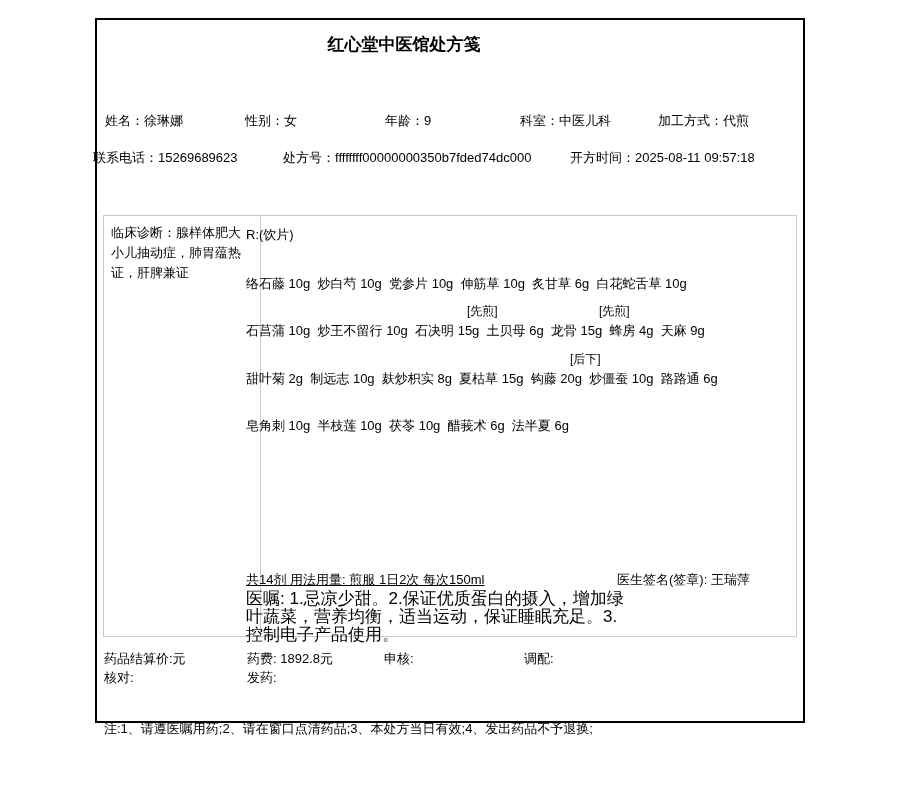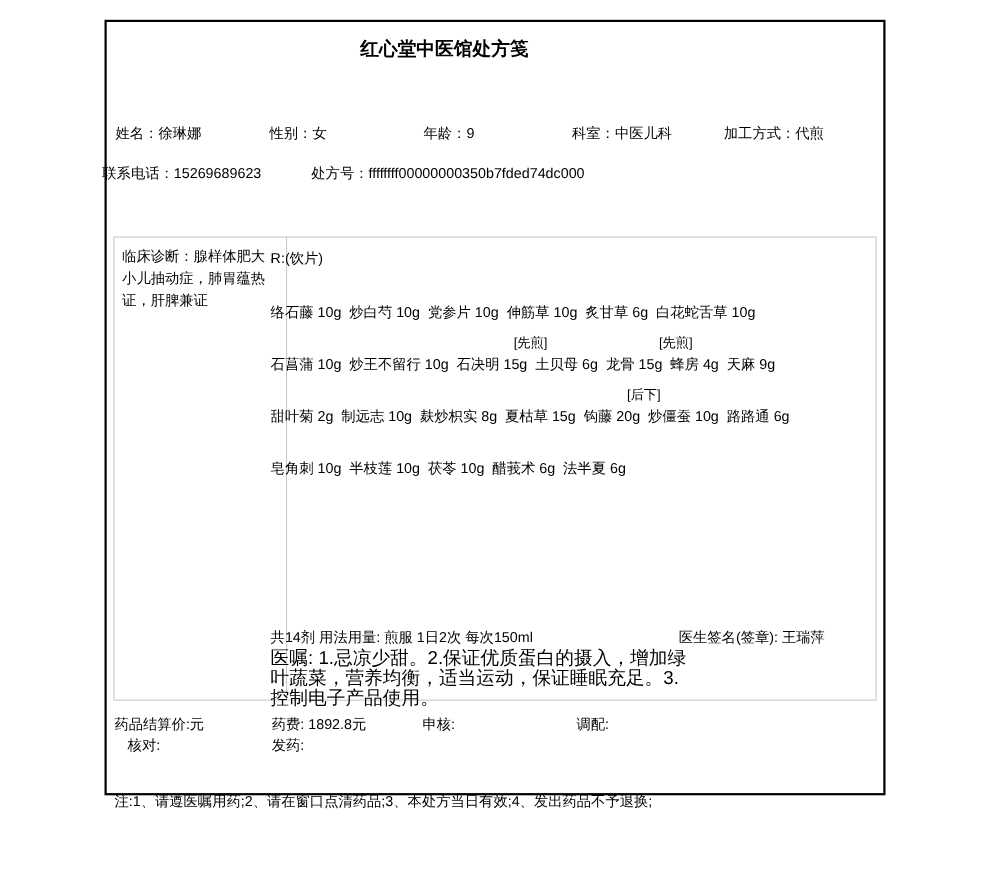--- a/index.html
+++ b/index.html
@@ -53,47 +53,48 @@
   <div class="title">红心堂中医馆处方笺</div>
 
   <span class="abs" style="left:105px; top:113px;">姓名：徐琳娜</span>
   <span class="abs" style="left:245px; top:113px;">性别：女</span>
   <span class="abs" style="left:385px; top:113px;">年龄：9</span>
   <span class="abs" style="left:520px; top:113px;">科室：中医儿科</span>
   <span class="abs" style="left:658px; top:113px;">加工方式：代煎</span>
 
   <span class="abs" style="left:93px; top:150px;">联系电话：15269689623</span>
   <span class="abs" style="left:283px; top:150px;">处方号：ffffffff00000000350b7fded74dc000</span>
+  <span class="abs" style="left:570px; top:150px;">开方时间：2025-08-11 09:57:18</span>
 
   <div class="rx-box"></div>
   <div class="diag-cell">临床诊断：腺样体肥大，小儿抽动症，肺胃蕴热证，肝脾兼证</div>
 
   <span class="abs" style="left:246px; top:227px;">R:(饮片)</span>
 
   <span class="abs herb-line" style="left:246px; top:276px;">络石藤 10g  炒白芍 10g  党参片 10g  伸筋草 10g  炙甘草 6g  白花蛇舌草 10g</span>
 
   <span class="abs ann" style="left:467px; top:304px;">[先煎]</span>
   <span class="abs ann" style="left:599px; top:304px;">[先煎]</span>
 
   <span class="abs herb-line" style="left:246px; top:323px;">石菖蒲 10g  炒王不留行 10g  石决明 15g  土贝母 6g  龙骨 15g  蜂房 4g  天麻 9g</span>
 
   <span class="abs ann" style="left:570px; top:352px;">[后下]</span>
 
   <span class="abs herb-line" style="left:246px; top:371px;">甜叶菊 2g  制远志 10g  麸炒枳实 8g  夏枯草 15g  钩藤 20g  炒僵蚕 10g  路路通 6g</span>
 
   <span class="abs herb-line" style="left:246px; top:418px;">皂角刺 10g  半枝莲 10g  茯苓 10g  醋莪术 6g  法半夏 6g</span>
 
-  <span class="abs" style="left:246px; top:572px;">共14剂 用法用量: 煎服 1日2次 每次150ml</span>
+  <span class="abs" style="left:246px; top:572px;text-decoration:underline;">共14剂 用法用量: 煎服 1日2次 每次150ml</span>
   <span class="abs" style="left:617px; top:572px;">医生签名(签章): 王瑞萍</span>
 
   <div class="advice">医嘱: 1.忌凉少甜。2.保证优质蛋白的摄入，增加绿叶蔬菜，营养均衡，适当运动，保证睡眠充足。3.控制电子产品使用。</div>
 
   <span class="abs" style="left:104px; top:651px;">药品结算价:元</span>
   <span class="abs" style="left:247px; top:651px;">药费: 1892.8元</span>
   <span class="abs" style="left:384px; top:651px;">申核:</span>
   <span class="abs" style="left:524px; top:651px;">调配:</span>
 
-  <span class="abs" style="left:104px; top:670px;margin-left:12px;">核对:</span>
+  <span class="abs" style="left:104px; top:670px;">核对:</span>
   <span class="abs" style="left:247px; top:670px;">发药:</span>
 
   <span class="abs" style="left:104px; top:721px;">注:1、请遵医嘱用药;2、请在窗口点清药品;3、本处方当日有效;4、发出药品不予退换;</span>
 
 </div>
 
 </body></html>

